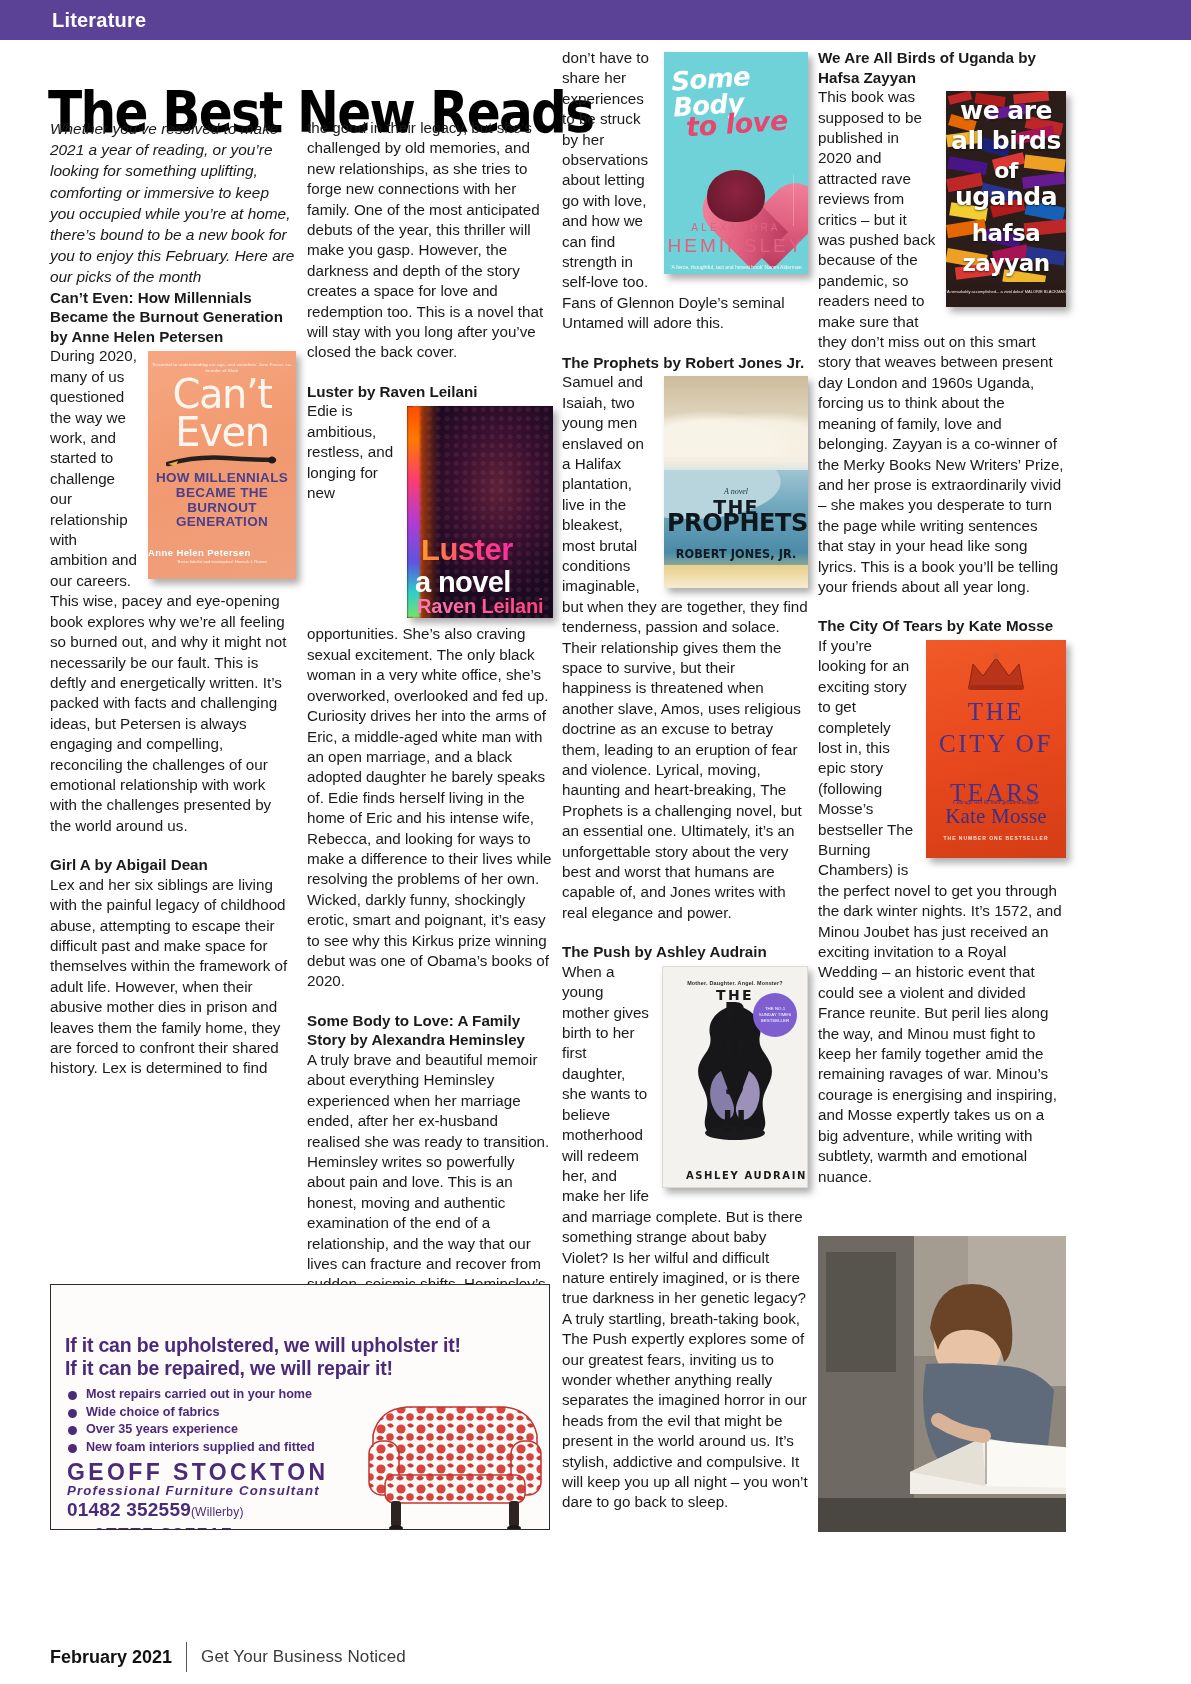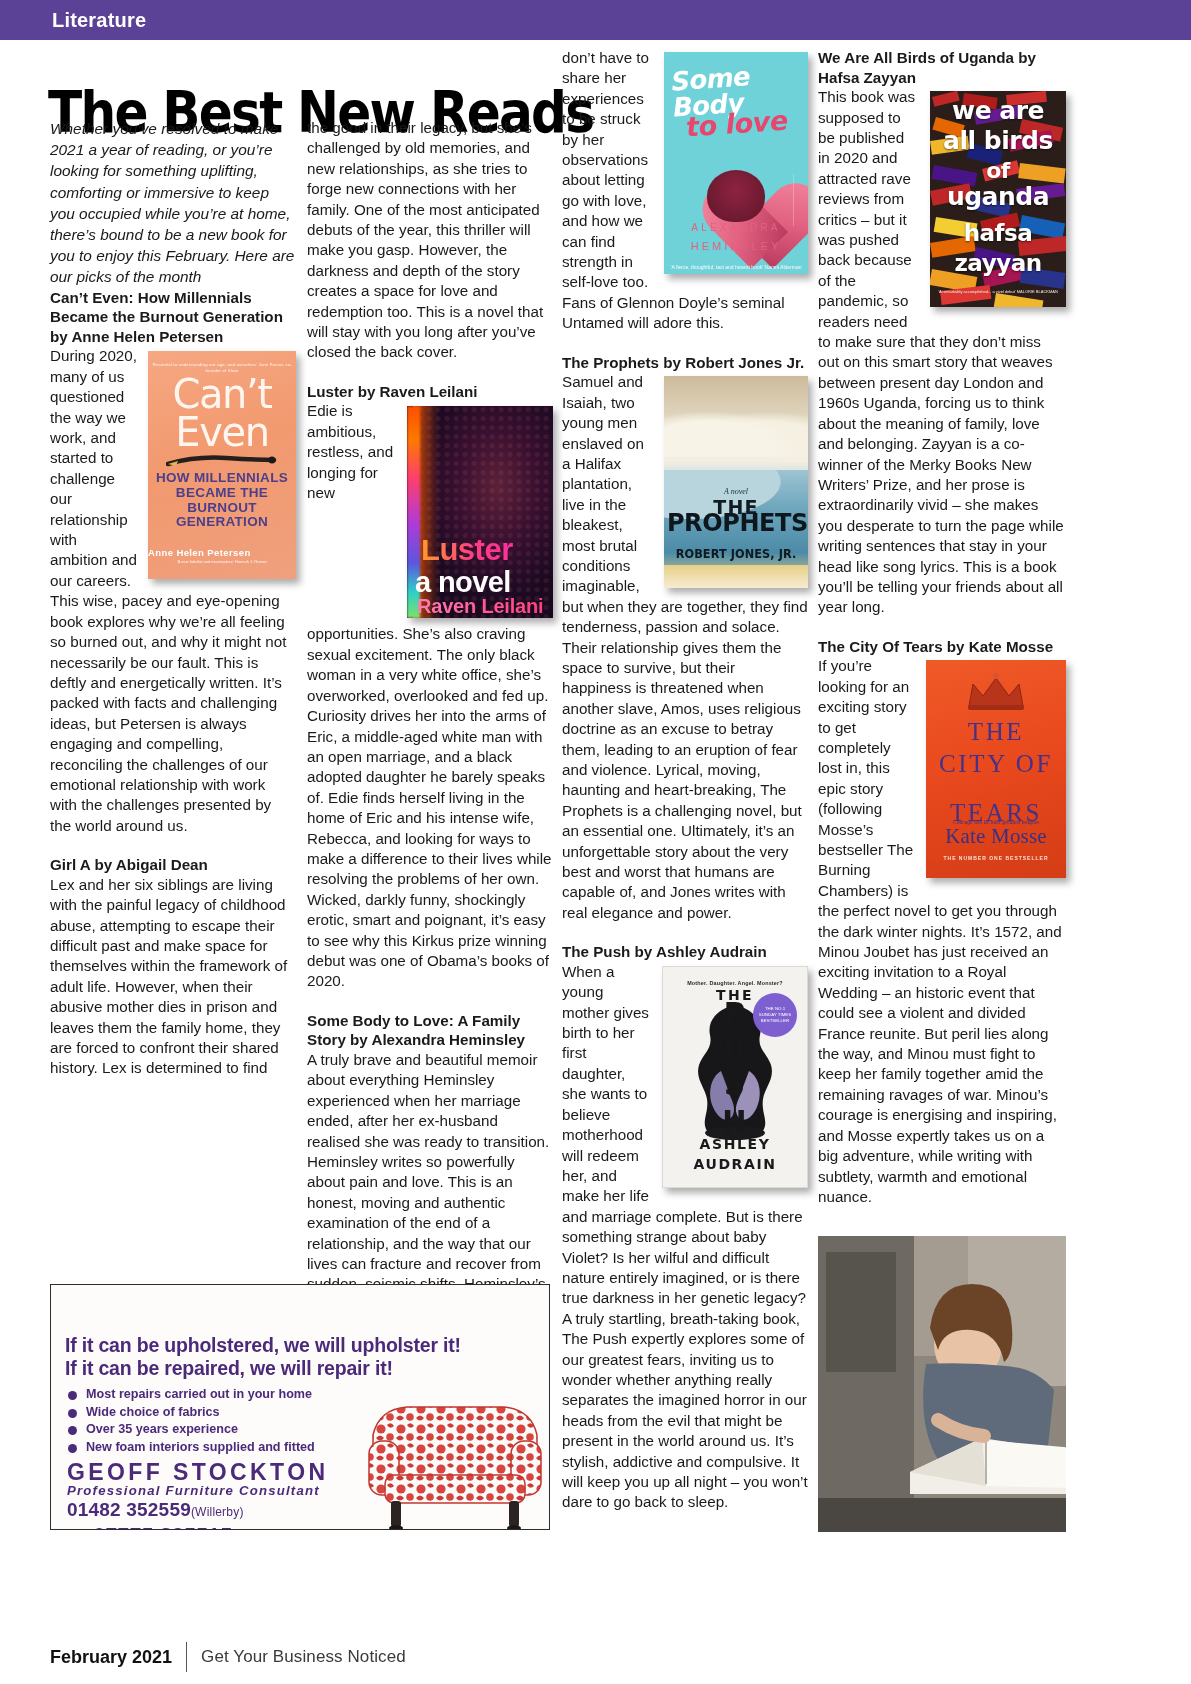--- a/index.html
+++ b/index.html
@@ -227,21 +227,21 @@
   .cv-somebody .vline{
     position:absolute;right:14px;top:122px;width:1px;height:52px;
     background:rgba(255,255,255,.25);
   }
   .cv-somebody .auth1{
     position:absolute;bottom:36px;left:0;width:100%;text-align:center;
     color:#e4607f;font-size:10px;letter-spacing:3.2px;
   }
   .cv-somebody .auth2{
     position:absolute;bottom:18px;left:0;width:100%;text-align:center;
-    color:#e4607f;font-size:11px;letter-spacing:3px;font-weight:500;
+    color:#e4607f;font-size:19px;letter-spacing:3px;font-weight:500;
   }
   .cv-somebody .quote{
     position:absolute;bottom:3px;left:0;width:100%;text-align:center;
     color:#ffffff;font-size:5px;line-height:6.6px;opacity:.95;
   }
 
   
   .cv-prophets{
     width:144px;height:212px;margin:4px 0 6px 12px;
     background:#d9cdb4;
@@ -315,28 +315,28 @@
   }
   .cv-push .sticker{
     position:absolute;right:10px;top:26px;width:44px;height:44px;border-radius:50%;
     background:#7e5fd0;z-index:6;
   }
   .cv-push .sticker span{
     position:absolute;inset:0;display:flex;align-items:center;justify-content:center;
     text-align:center;color:#fff;font-size:4.4px;line-height:6px;padding:4px;
   }
   .cv-push .auth{
-    position:absolute;bottom:12px;left:0;width:100%;text-align:center;
+    position:absolute;bottom:0;left:0;width:100%;text-align:right;
     font-family:"DejaVu Sans",sans-serif;font-weight:bold;
-    font-size:14px;color:#1a1a1d;letter-spacing:1.6px;
+    font-size:10px;color:#1a1a1d;letter-spacing:1.6px;
   }
 
   
   .cv-uganda{
-    width:136px;height:216px;margin:4px 0 6px 10px;
+    width:120px;height:216px;margin:4px 0 6px 10px;
     background:#2a1b18;
   }
   .cv-uganda .strokes{ position:absolute;inset:0; }
   .cv-uganda .t{
     position:absolute;width:100%;left:0;text-align:center;
     font-family:"DejaVu Sans",sans-serif;font-weight:bold;color:#ffffff;
     letter-spacing:-.5px;z-index:5;
     text-shadow:0 1px 2px rgba(0,0,0,.55);
   }
   .cv-uganda .blurb{

